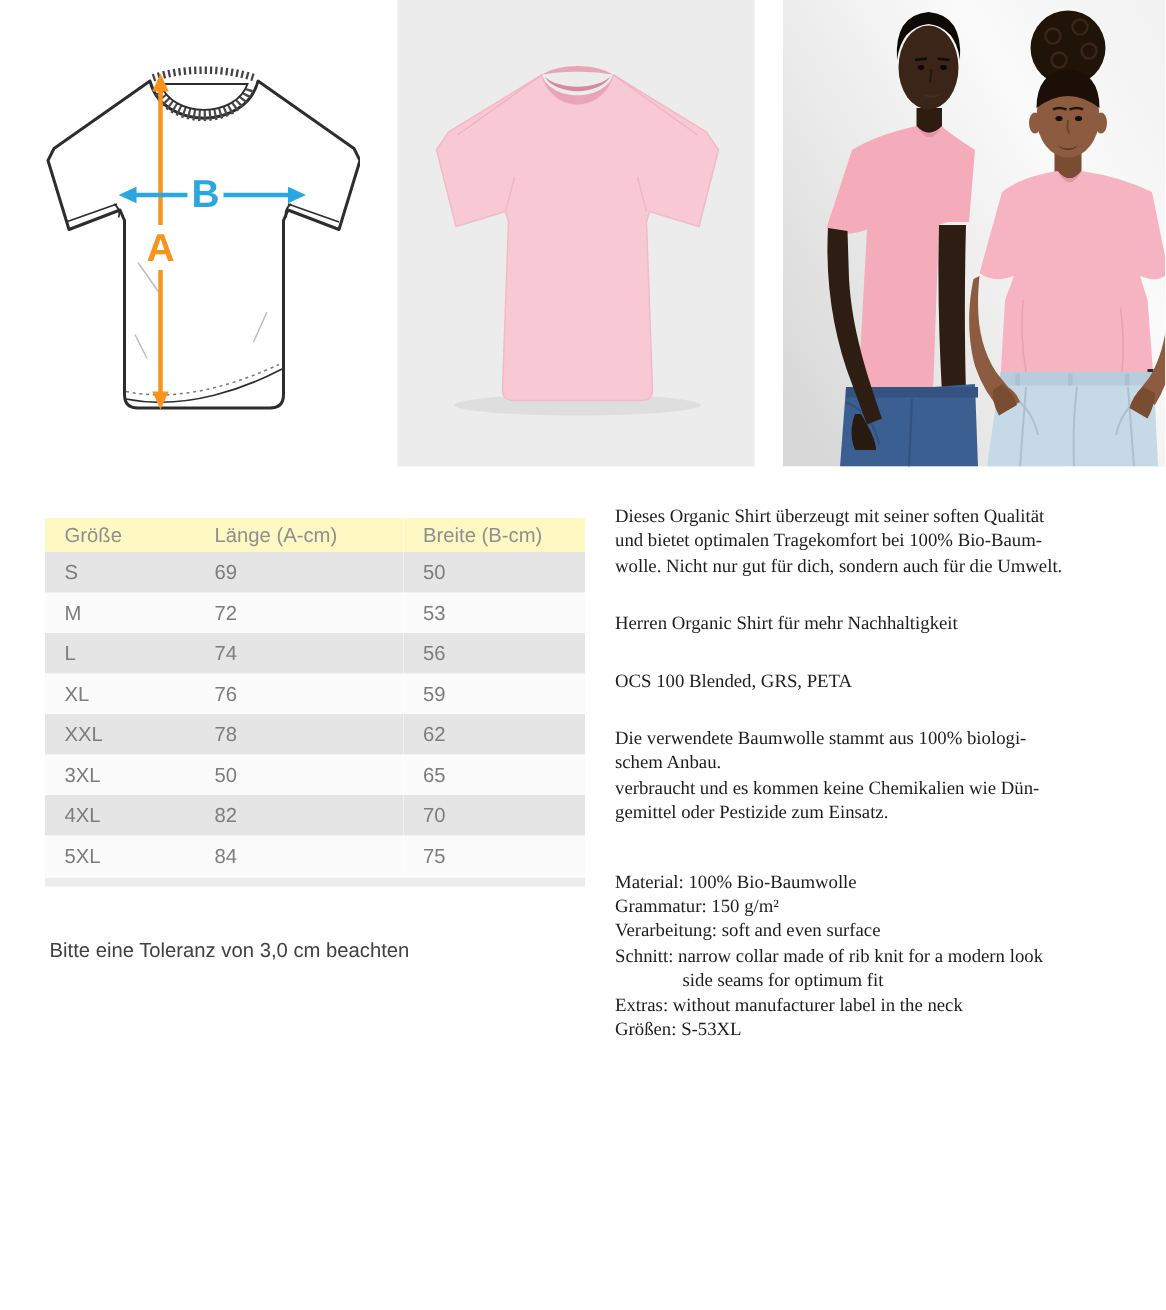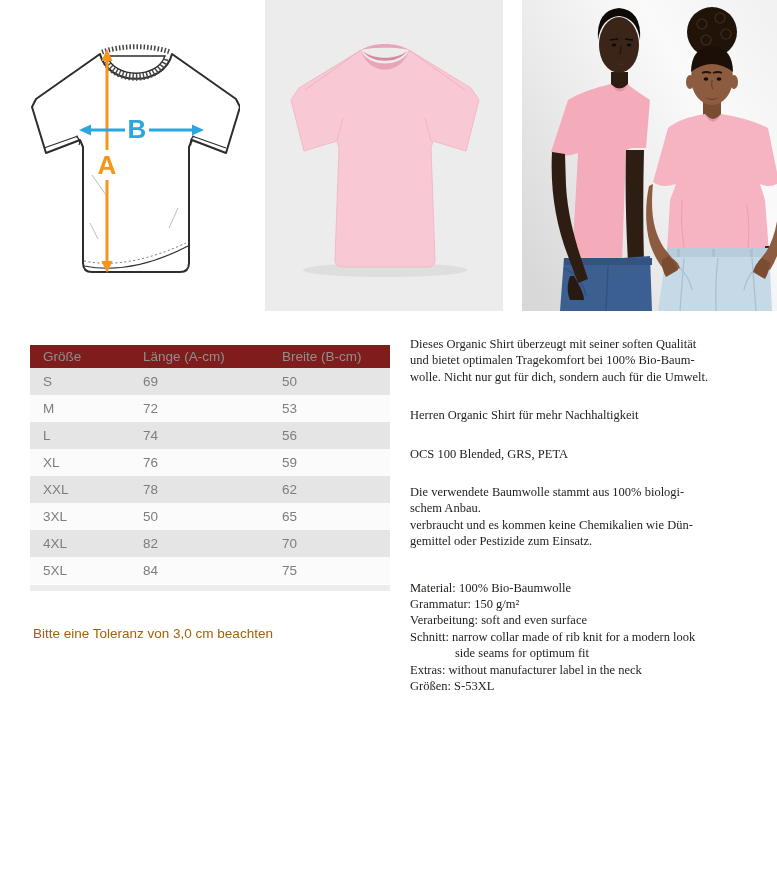--- a/index.html
+++ b/index.html
@@ -9,27 +9,27 @@
   #diagram-panel{left:30px;top:43px;width:210px;height:245px;}
   #flatlay-panel{left:265px;top:0;width:238px;height:311px;background:#ececec;}
   #models-panel{left:522px;top:0;width:255px;height:311px;background:#f5f5f5;}
   svg{display:block;}
 
   
   #table-wrap{position:absolute;left:30px;top:345px;width:360px;}
   table{border-collapse:collapse;width:360px;table-layout:fixed;}
   th,td{text-align:left;font-weight:normal;padding:0 0 0 13px;overflow:hidden;white-space:nowrap;}
   col.c1{width:100px}col.c2{width:139px}col.c3{width:121px}
-  thead th{background:#7f1d1d;color:#8f8f8f;font-size:13.5px;height:23px;}
+  thead th{background:#fef9c3;color:#8f8f8f;font-size:13.5px;height:23px;}
   tbody td{color:#7d7d7d;font-size:13.5px;height:27px;}
   tbody tr:nth-child(odd){background:#e5e5e5;}
   tbody tr:nth-child(even){background:#fbfbfb;}
   #table-strip{width:360px;height:6px;background:#ececec;margin-top:1px;}
 
-  #tolerance-note{position:absolute;left:33px;top:626px;font-size:13.5px;color:#a16207;}
+  #tolerance-note{position:absolute;left:33px;top:626px;font-size:13.5px;color:#404040;}
 
   
   #description{position:absolute;left:410px;top:336px;width:365px;color:#1d1d1b;
                font-size:12.5px;line-height:16.4px;}
   #description p{margin:0 0 22px 0;}
   #description p.extra-gap{margin-top:30px;}
   #description .line{display:block;white-space:nowrap;font-family:Liberation Serif, serif;}
   #description .line.indent{padding-left:45px;}
 
   

